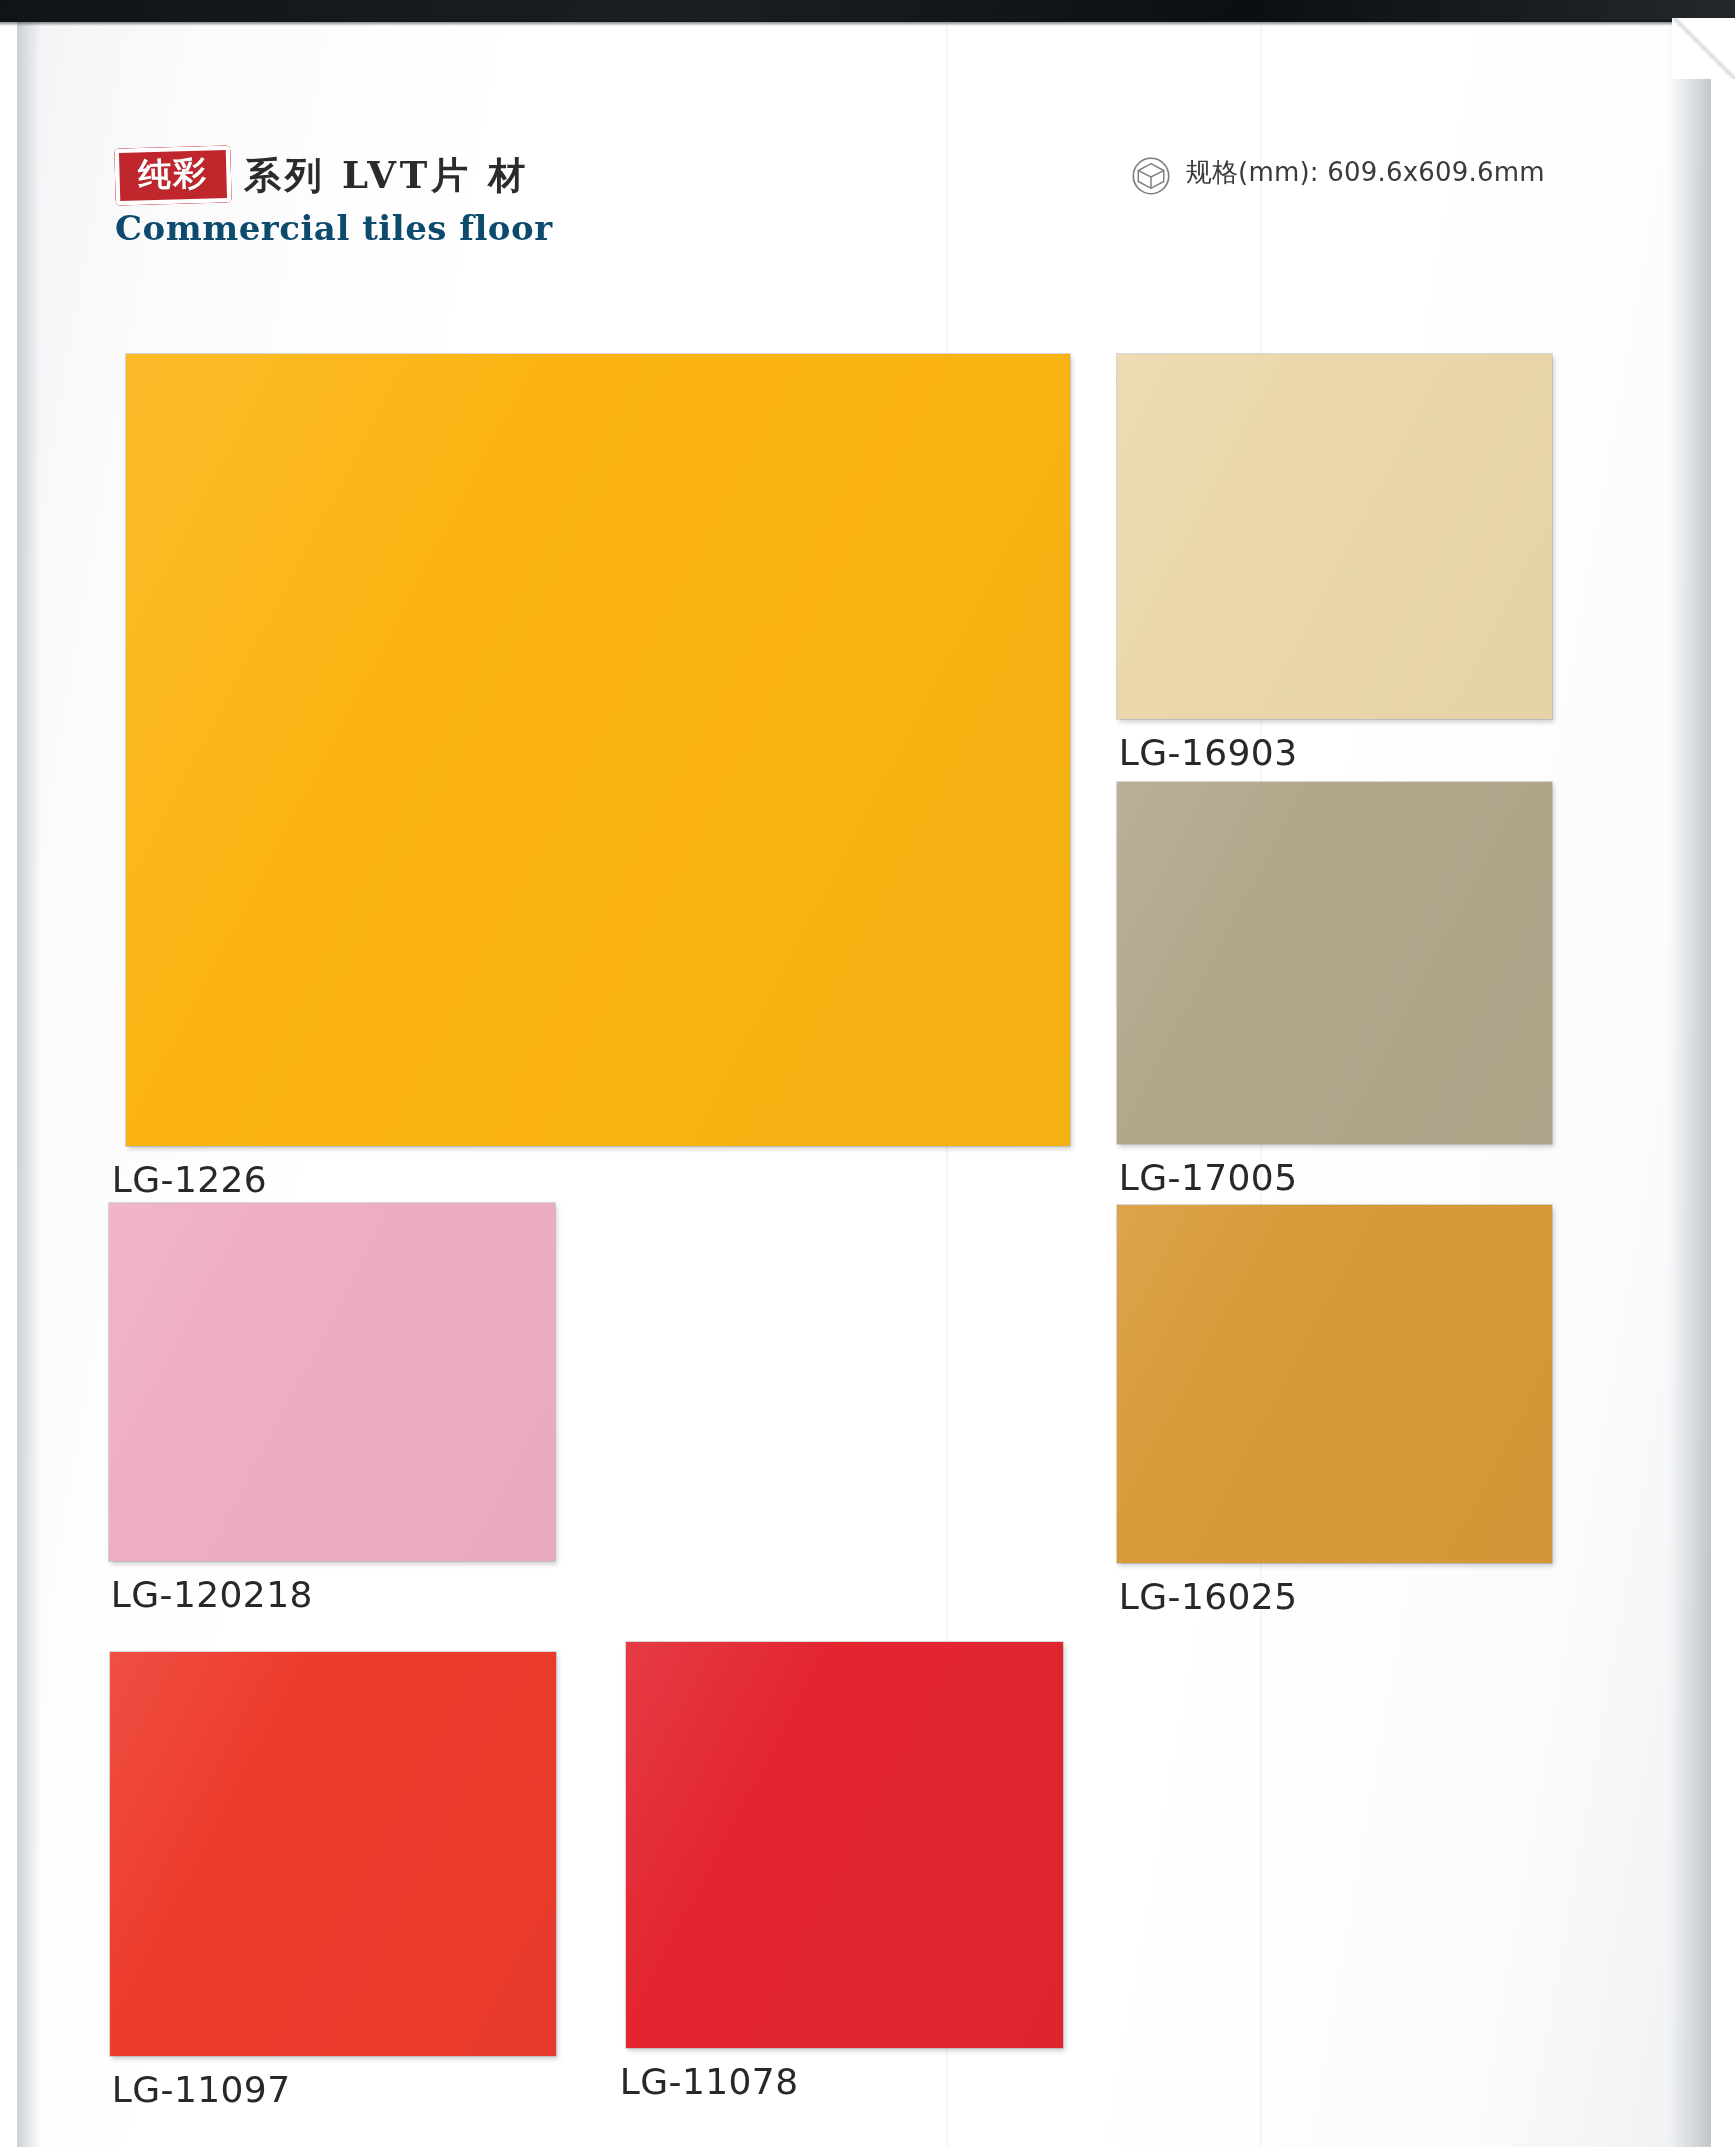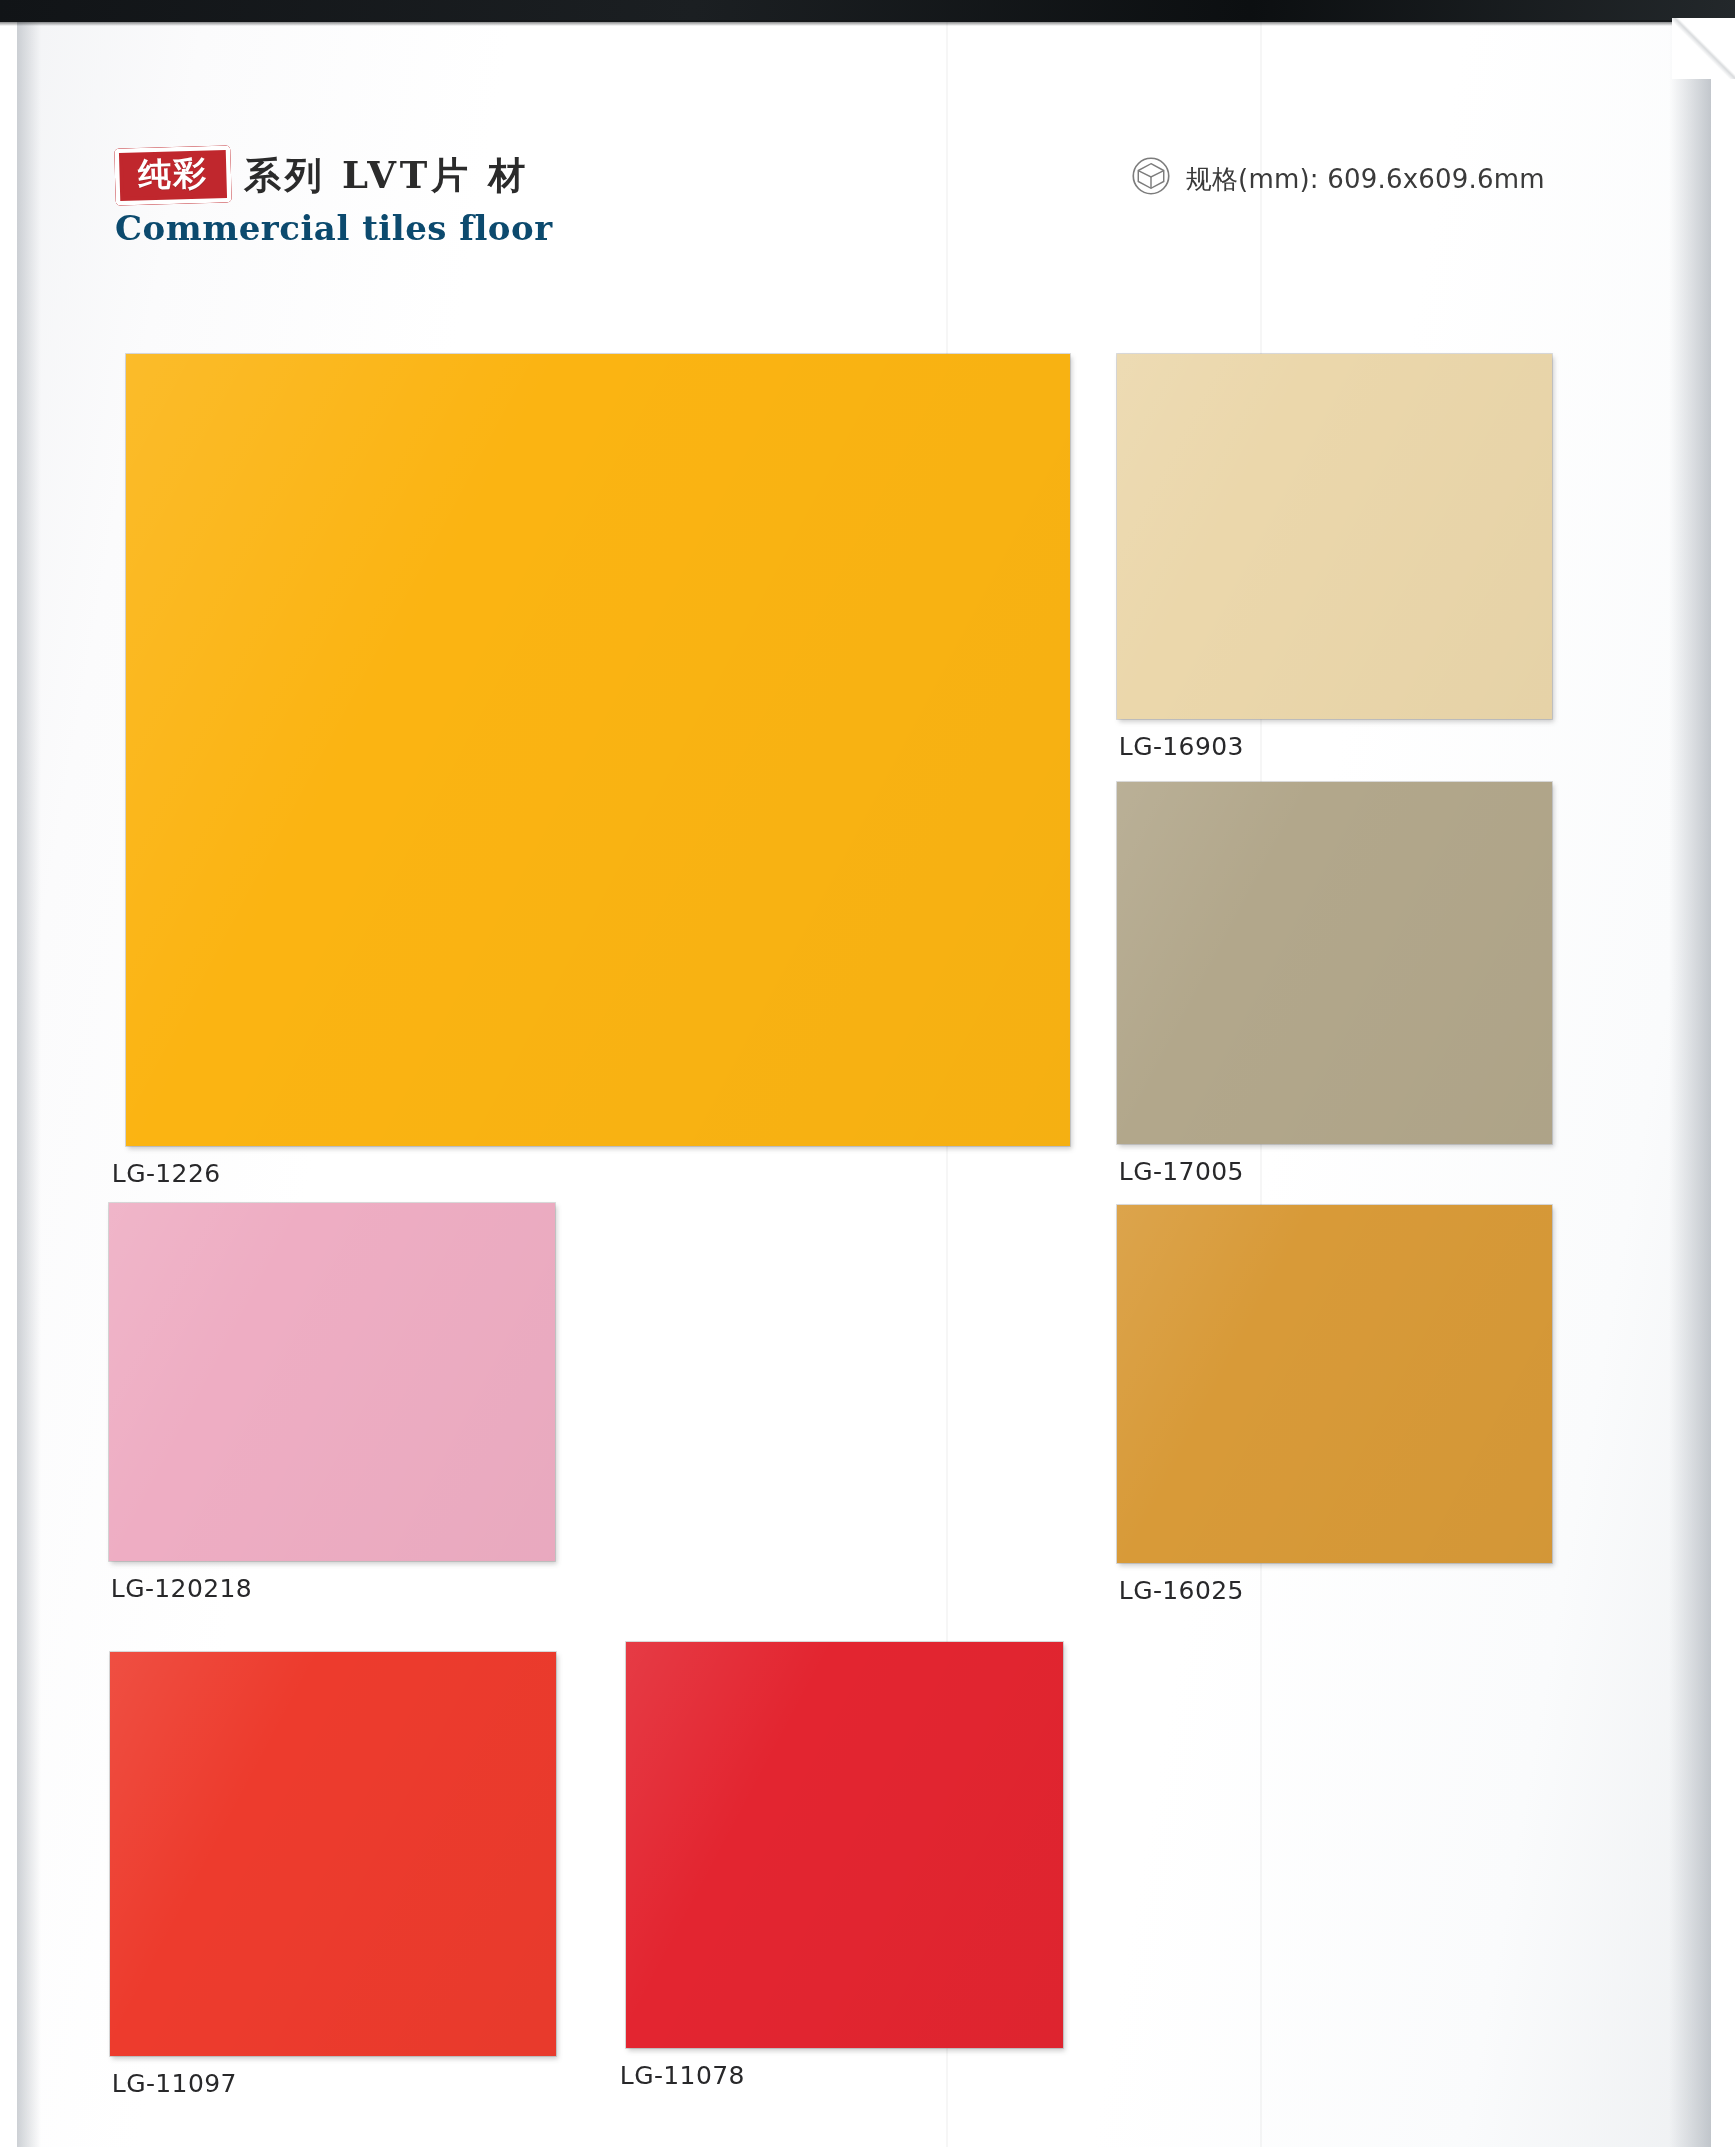--- a/index.html
+++ b/index.html
@@ -143,21 +143,20 @@
     gap: 14.7px;
   }
   .spec-icon {
     flex: none;
     margin-top: 3.7px;
   }
   .spec-lines {
     display: flex;
     flex-direction: row;
     align-items: flex-end;
-    margin-top: 7px;
   }
   .spec-line {
     font-family: "DejaVu Sans", sans-serif;
     font-size: 26px;
     color: #3a3a3a;
     letter-spacing: 0.2px;
     line-height: 1.52;
     white-space: nowrap;
   }
 
@@ -179,21 +178,21 @@
     inset: 0;
     background:
       linear-gradient(118deg, rgba(255,255,255,.10) 0%, rgba(255,255,255,0) 32%, rgba(0,0,0,.025) 100%);
     pointer-events: none;
   }
   .chip-label {
     position: absolute;
     left: 1.8px;
     top: calc(100% + 13px);
     font-family: "DejaVu Sans", sans-serif;
-    font-size: 25px;
+    font-size: 36px;
     color: #28282a;
     letter-spacing: 0.4px;
     white-space: nowrap;
   }
 </style>
 </head>
 <body style="background: rgb(255, 255, 255);">
 
 <div id="page">
 

